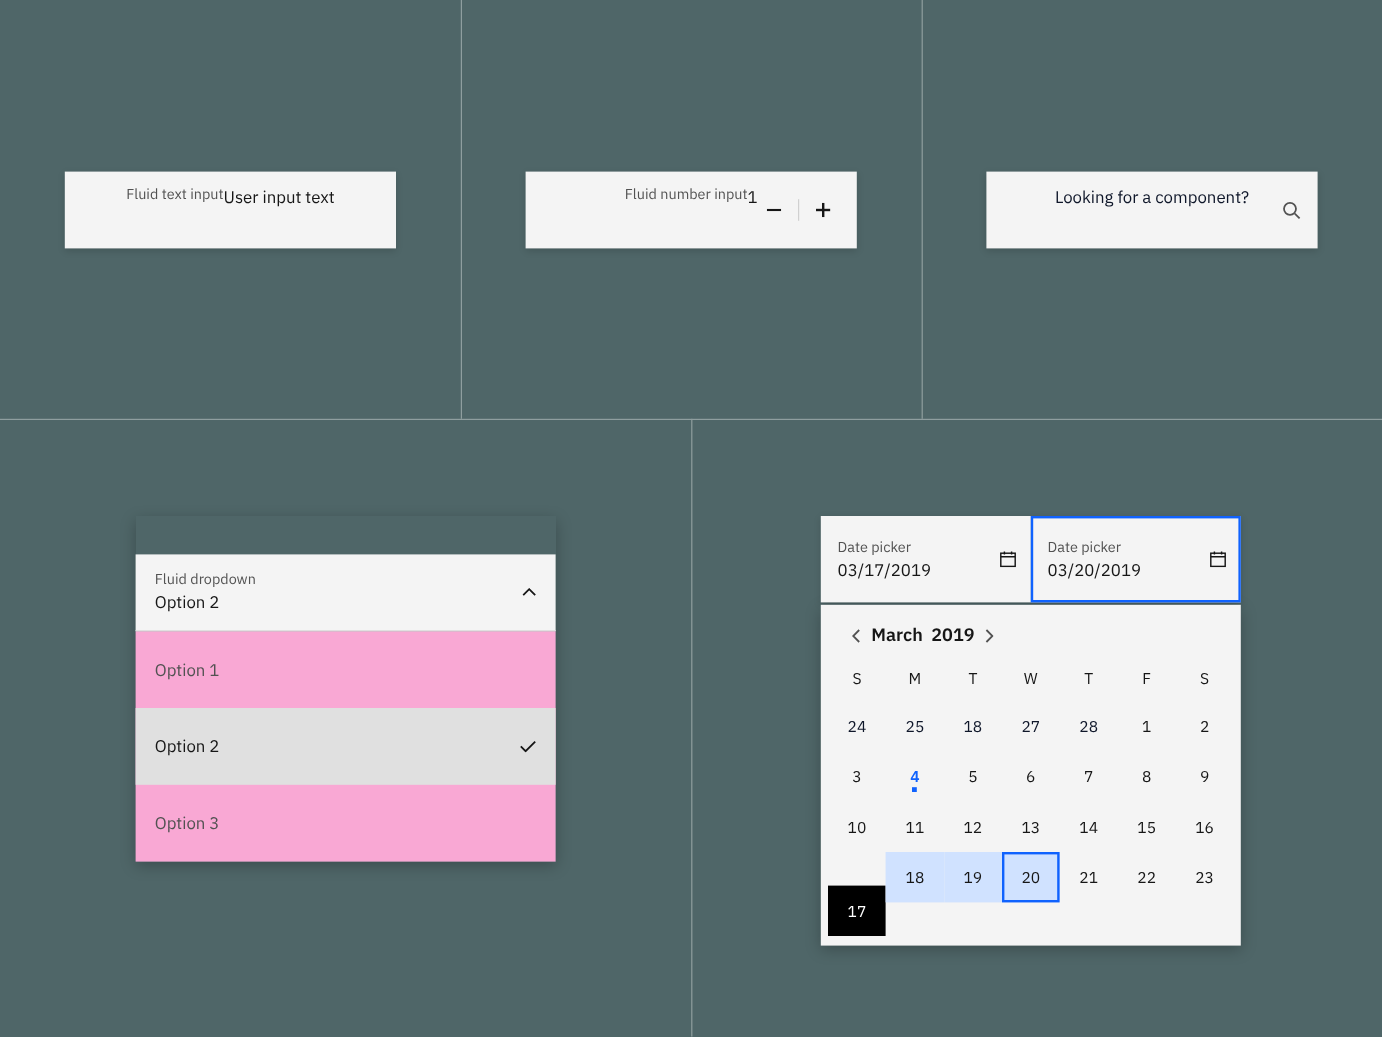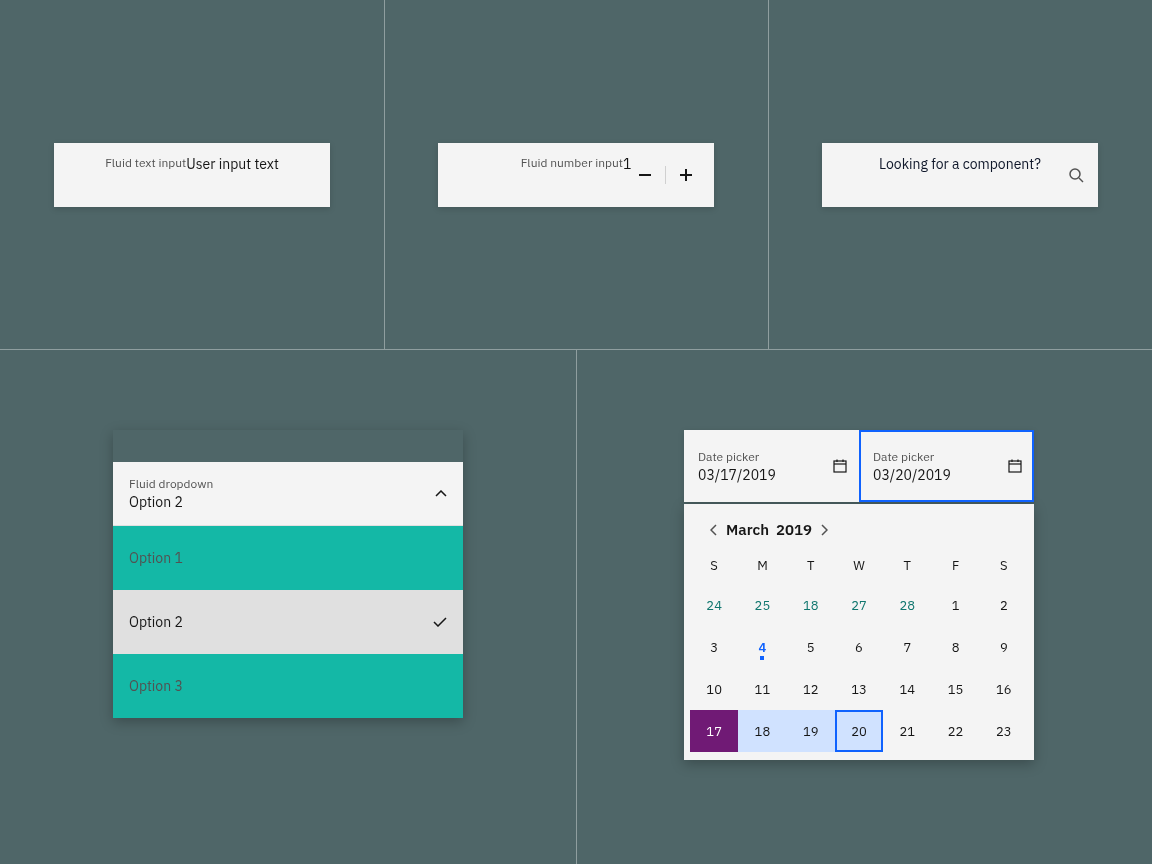--- a/index.html
+++ b/index.html
@@ -99,21 +99,21 @@
     border-bottom: 1px solid #e0e0e0;
     margin-top: 32px;
   }
   .dd-chevron {
     position: absolute;
     right: 16px;
     top: 50%;
     transform: translateY(-50%);
     color: #161616;
   }
-  .dd-list { background: #14b8a6; }
+  .dd-list { background: #f9a8d4; }
   .dd-item {
     height: 64px;
     display: flex;
     align-items: center;
     padding: 0 16px;
     font-size: 14px;
     color: #525252;
     position: relative;
   }
   .dd-item.selected {
@@ -198,38 +198,39 @@
   .dp-day {
     text-align: center;
     font-size: 13px;
     color: #161616;
     height: 42px;
     display: flex;
     align-items: center;
     justify-content: center;
     position: relative;
   }
-  .dp-day.other { color: #0f766e; }
+  .dp-day.other { color: #0f172a; }
   .dp-day.today {
     color: #0f62fe;
     font-weight: 600;
   }
   .dp-day.today::after {
     content: '';
     position: absolute;
     bottom: 8px;
     left: 50%;
     transform: translateX(-50%);
     width: 4px;
     height: 4px;
     background: #0f62fe;
   }
   .dp-day.range-start {
-    background: #701a75;
+    background: #000000;
     color: #fff;
+    margin-top: 28px;
   }
   .dp-day.in-range {
     background: #d0e2ff;
   }
   .dp-day.range-end {
     background: #d0e2ff;
     outline: 2px solid #0f62fe;
     outline-offset: -2px;
   }
 

